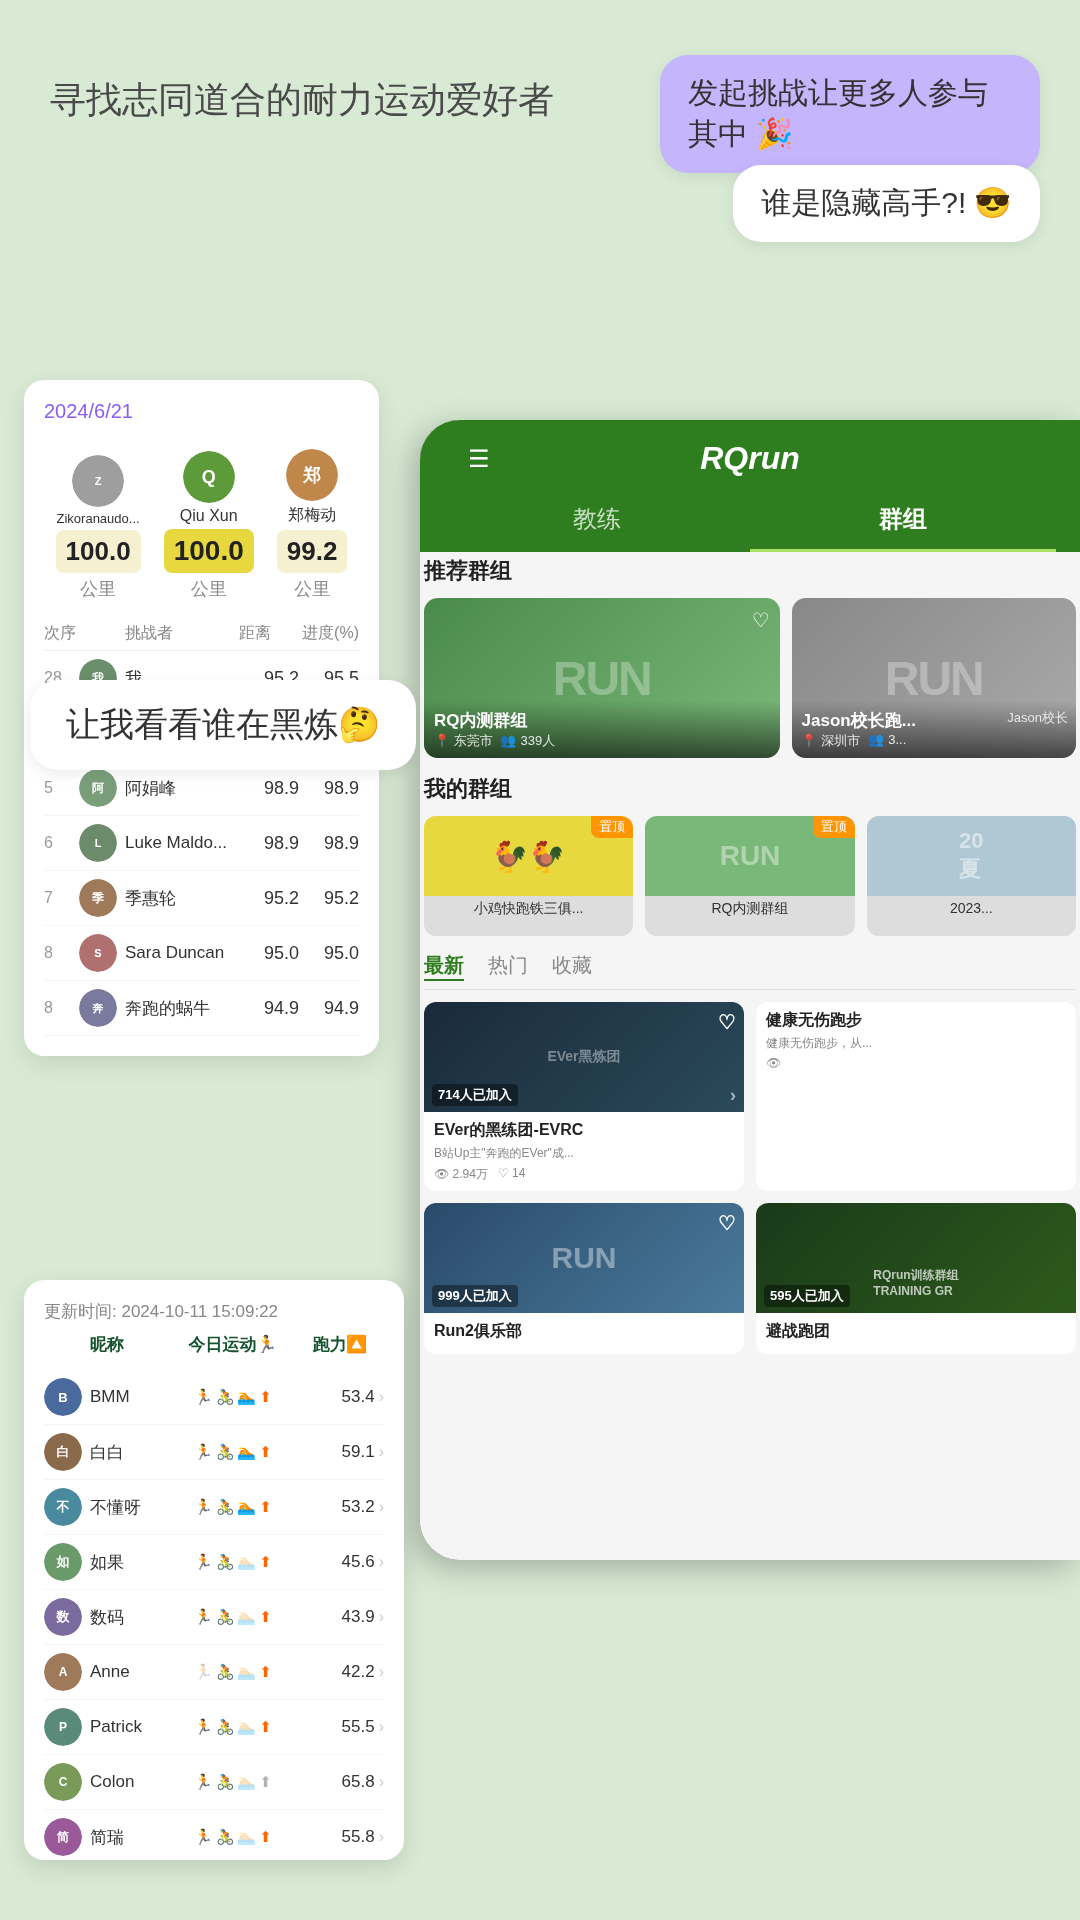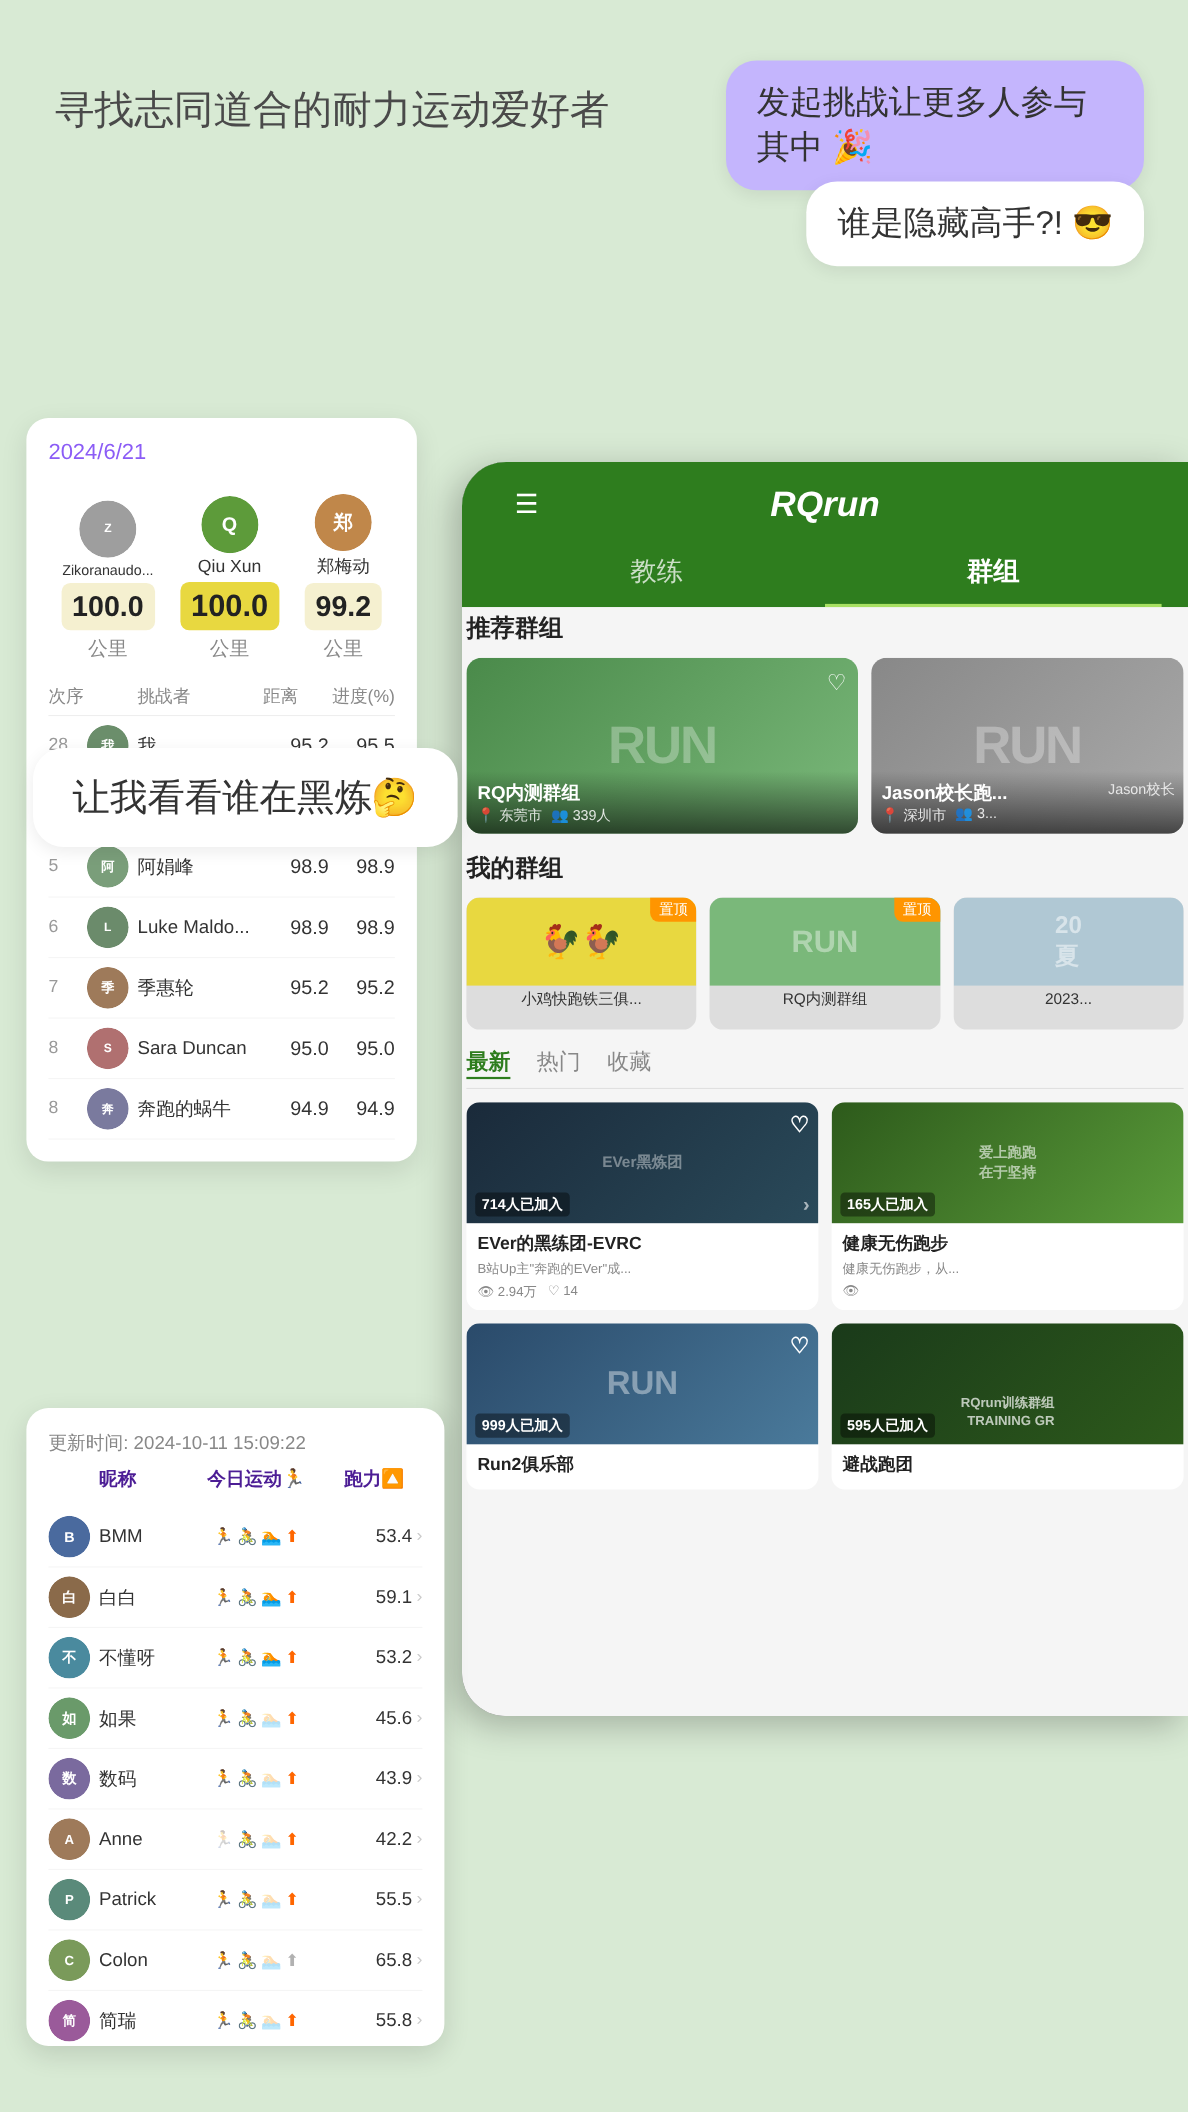--- a/index.html
+++ b/index.html
@@ -414,21 +414,21 @@
       overflow: hidden;
     }
     .bottom-card-header {
       font-size: 17px;
       color: #888;
       margin-bottom: 10px;
     }
     .activity-table-header {
       display: flex;
       font-size: 17px;
-      color: #4c1d95;
+      color: #14532d;
       font-weight: 600;
       margin-bottom: 8px;
       padding-bottom: 6px;
     }
     .act-name { flex: 1.2; }
     .act-sports { flex: 2; text-align: center; }
     .act-score { width: 70px; text-align: right; }
     .activity-row {
       display: flex;
       align-items: center;
@@ -638,24 +638,20 @@
             <div class="community-card-body">
               <div class="community-card-title">EVer的黑练团-EVRC</div>
               <div class="community-card-desc">B站Up主"奔跑的EVer"成...</div>
               <div class="community-card-stats">
                 <span>👁 2.94万</span>
                 <span>♡ 14</span>
               </div>
             </div>
           </div>
           <div class="community-card">
-            <div class="community-card-img" style="background: linear-gradient(135deg, #2d5a1b, #5a9b3a); position:relative;">
-              <span style="font-size:13px; color:rgba(255,255,255,0.6); text-align:center; padding:8px;">爱上跑跑<br>在于坚持</span>
-              <div class="join-count">165人已加入</div>
-            </div>
             <div class="community-card-body">
               <div class="community-card-title">健康无伤跑步</div>
               <div class="community-card-desc">健康无伤跑步，从...</div>
               <div class="community-card-stats">
                 <span>👁</span>
               </div>
             </div>
           </div>
         </div>
         <div class="community-row">
@@ -664,21 +660,21 @@
               <span style="font-size:30px; font-weight:900; color:rgba(255,255,255,0.4);">RUN</span>
               <span class="heart-icon" style="position:absolute; top:8px; right:8px; color:white;">♡</span>
               <div class="join-count">999人已加入</div>
             </div>
             <div class="community-card-body">
               <div class="community-card-title">Run2俱乐部</div>
             </div>
           </div>
           <div class="community-card">
             <div class="community-card-img" style="background: linear-gradient(135deg, #1a3a1a, #2d5a1b); position:relative;">
-              <span style="font-size:12px; color:rgba(255,255,255,0.7); padding:4px; text-align:right;margin-top:48px;">RQrun训练群组<br>TRAINING GR</span>
+              <span style="font-size:12px; color:rgba(255,255,255,0.7); padding:4px; text-align:left;margin-top:48px;">RQrun训练群组<br>TRAINING GR</span>
               <div class="join-count">595人已加入</div>
             </div>
             <div class="community-card-body">
               <div class="community-card-title">避战跑团</div>
             </div>
           </div>
         </div>
       </div>
     </div>
   </div>

